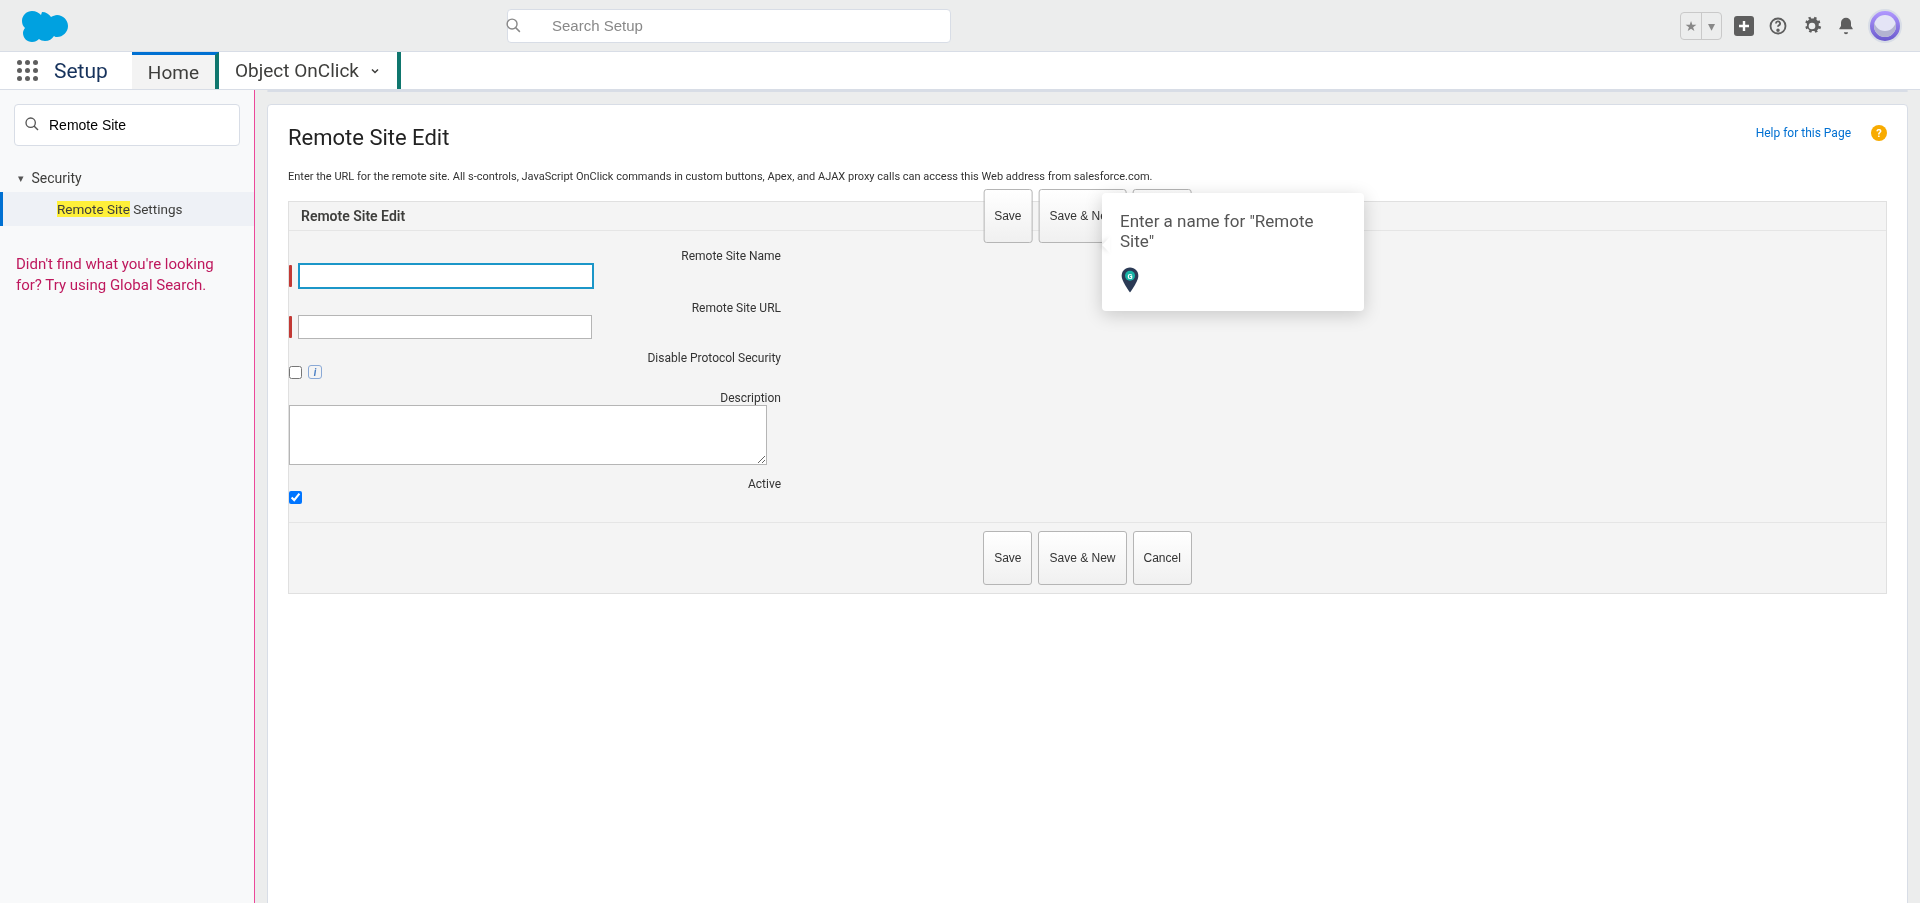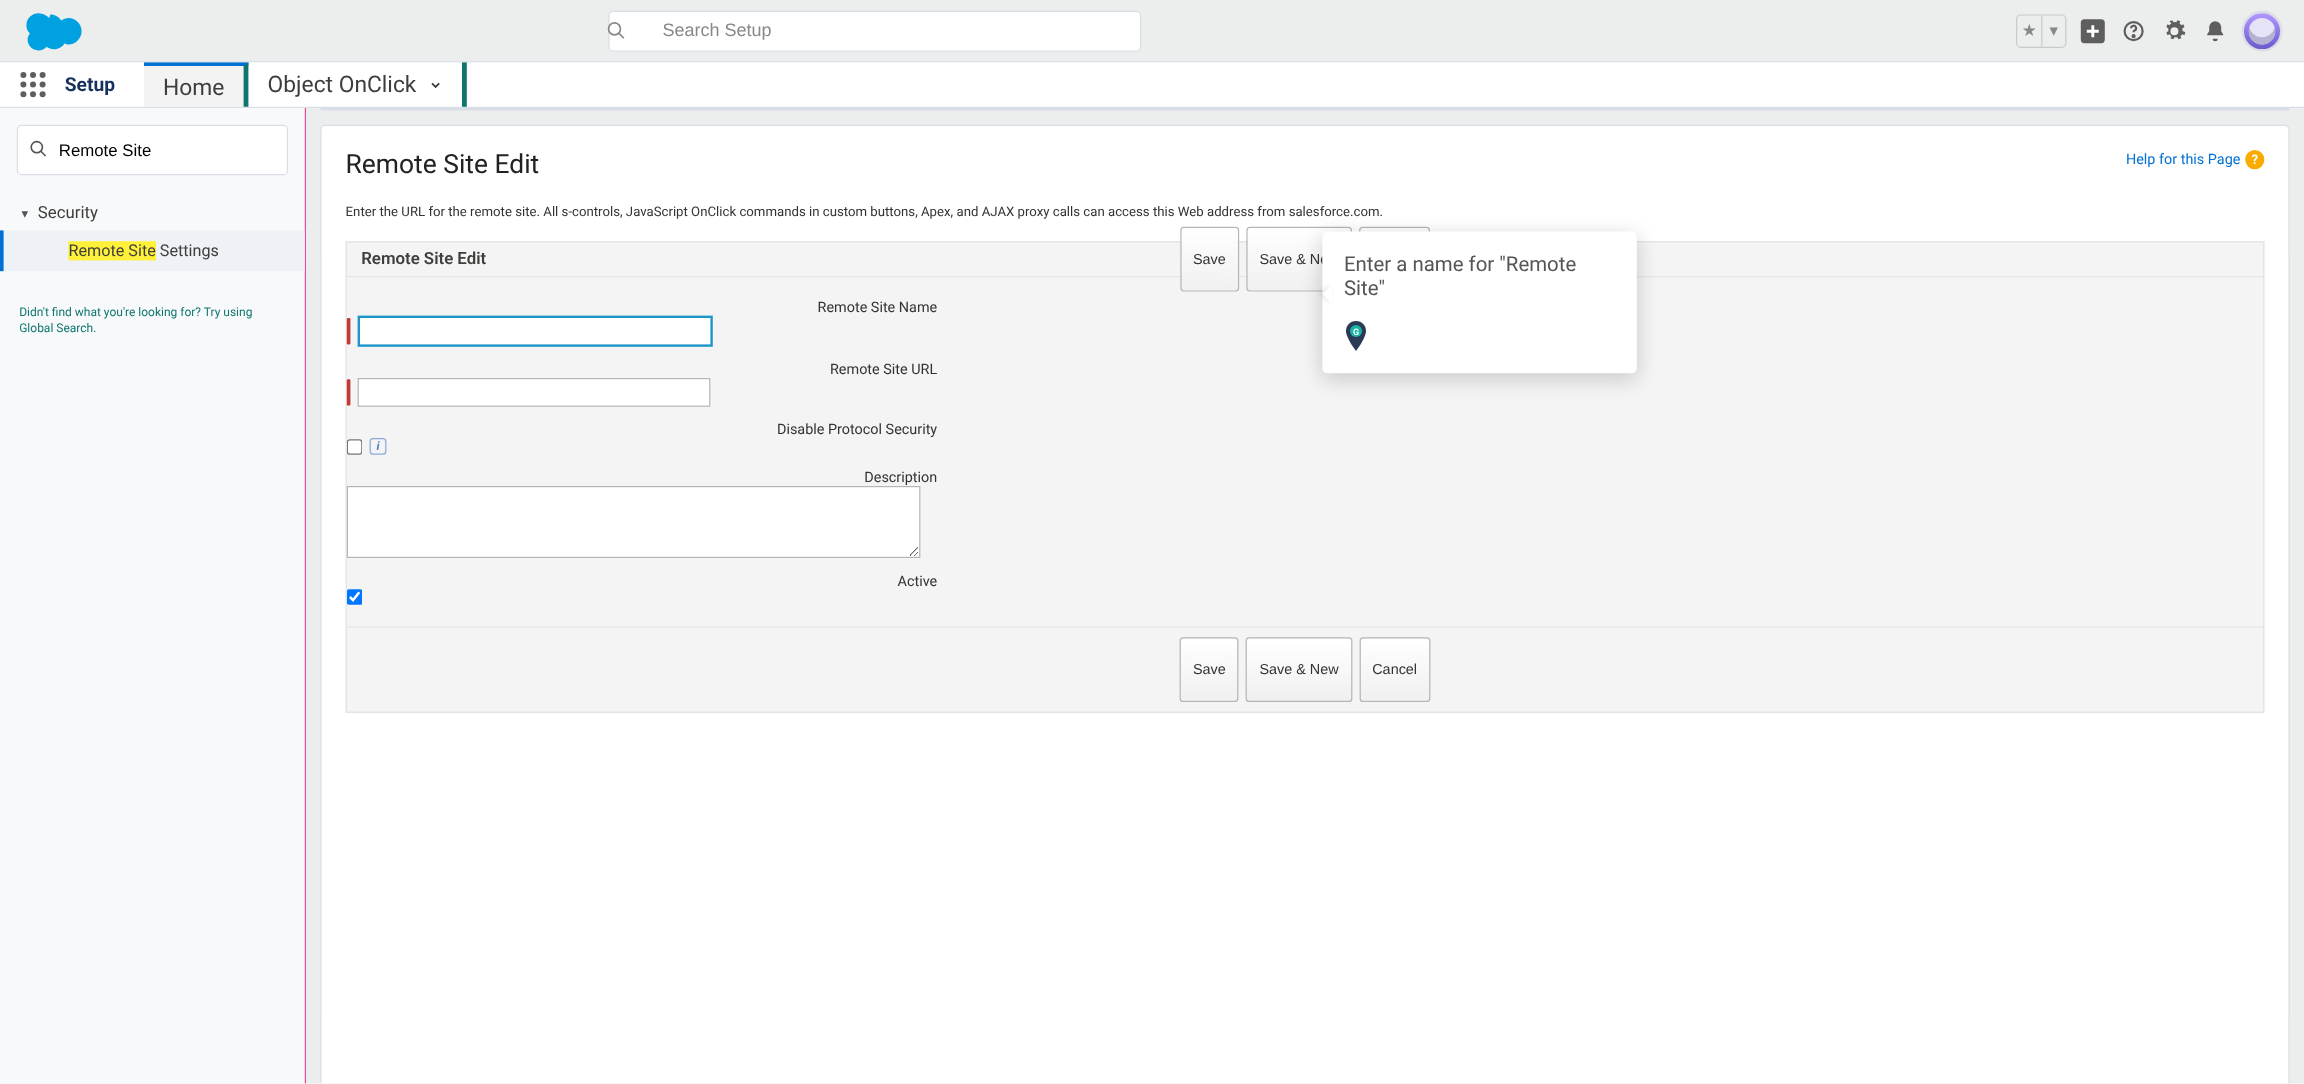--- a/index.html
+++ b/index.html
@@ -95,22 +95,22 @@
   .app-launcher {
     width: 54px;
     display:flex;align-items:center;justify-content:center;
     cursor:pointer;
   }
   .waffle {
     display:grid;grid-template-columns:repeat(3,5px);grid-gap:3px;
   }
   .waffle span { width:5px;height:5px;background:#5e5e5e;border-radius:50%; }
   .app-name {
-    font-size: 16px;
-    font-weight: 700;
+    font-size: 21px;
+    font-weight: 400;
     color:#16325c;
     display:flex;align-items:center;
     padding-right: 24px;
   }
   .nav-tab {
     display:flex;align-items:center;
     padding: 0 16px;
     font-size:19px;
     color:#3e3e3c;
     border-right:4px solid #0f766e;
@@ -156,22 +156,22 @@
   .tree-item {
     padding: 9px 18px 9px 54px;
     font-size:13.5px;
     background:#eef1f6;
     border-left: 3px solid #0070d2;
     cursor:pointer;
   }
   .tree-item .hl { background:#fff03a; }
   .not-found {
     padding: 28px 16px;
-    font-size:10px;
-    color:#0f766e;
+    font-size:15px;
+    color:#be185d;
     line-height:1.4;
   }
 
   
   .main {
     flex:1;
     padding: 0 12px 12px;
     display:flex;flex-direction:column;
     overflow:hidden;
   }
@@ -199,21 +199,21 @@
     border-radius:4px;
     margin-top:12px;
     padding: 20px 20px 560px;
     position:relative;
     flex:1;
   }
   .content-header {
     display:flex; justify-content:space-between; align-items:flex-start;
   }
   .content-header h2 { font-size:22px; font-weight:400; color:#222; }
-  .help-link { font-size:12px; color:#0070d2; display:flex;align-items:center;gap:4px;cursor:pointer; }
+  .help-link { font-size:12px; color:#0070d2; display:flex;align-items:center;gap:20px;cursor:pointer; }
   .help-dot {
     width:16px;height:16px;border-radius:50%;background:#f8ab00;
     display:flex;align-items:center;justify-content:center;color:#fff;font-size:11px;font-weight:700;
   }
   .desc { font-size:11px; color:#333; margin-top:20px; }
 
   .form-card {
     border:1px solid #e0e0e0; background:#f4f4f4;
     margin-top:18px;
   }

